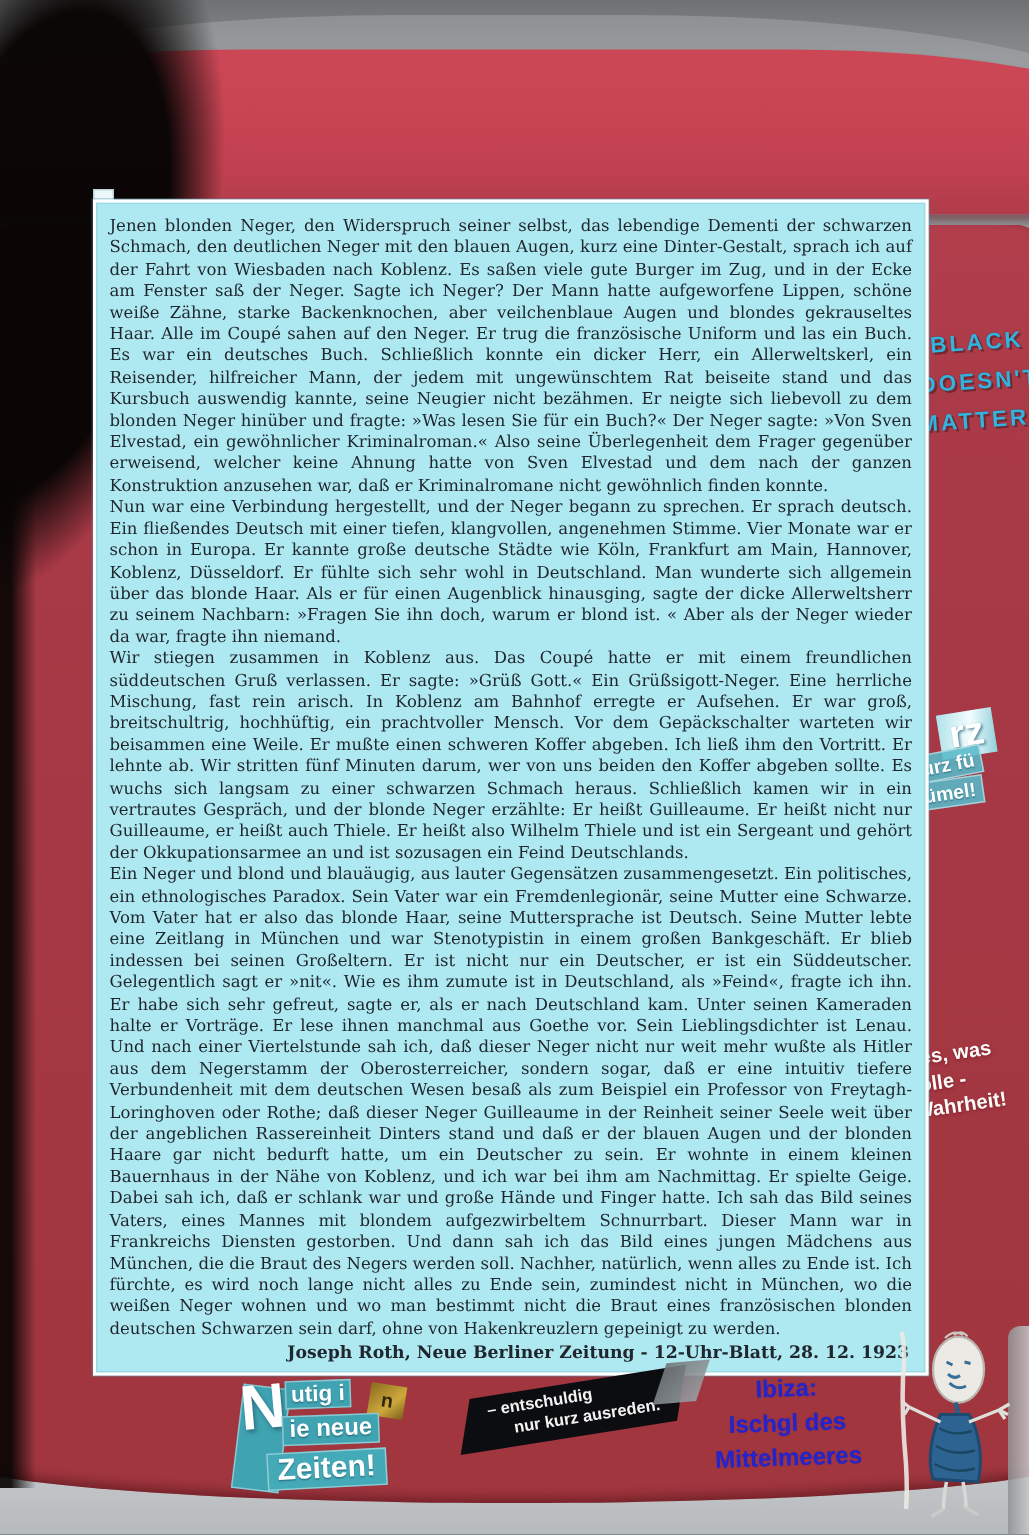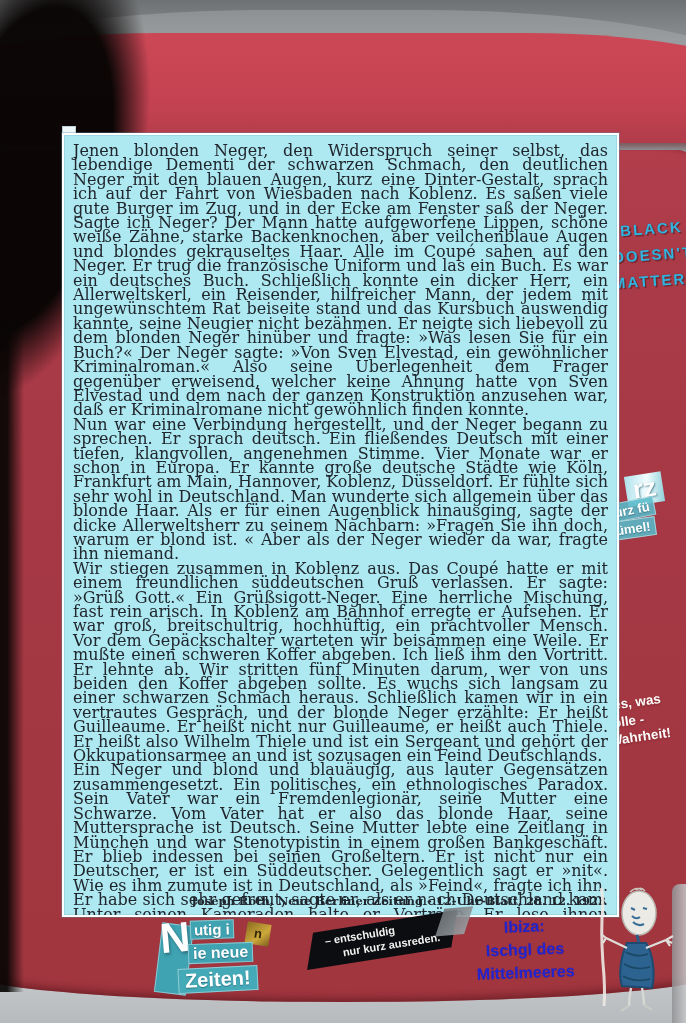--- a/index.html
+++ b/index.html
@@ -31,21 +31,21 @@
 
   
   .corner-tab{position:absolute;left:62px;top:126px;width:14px;height:9px;z-index:4;
               background:#eef8fa;border:1px solid #bcd4d9;box-sizing:border-box;}
   .textbox{position:absolute;left:62px;top:133px;width:557px;height:784px;z-index:5;
            background:#aee8f0;border:2px solid #ffffff;box-sizing:border-box;
            box-shadow:0 0 0 1px rgba(90,150,170,.35), inset 0 0 0 1px rgba(120,190,210,.35);
            padding:9px 9px 26px 9px;overflow:hidden;
            font-family:"DejaVu Serif","Liberation Serif",serif;color:#20262e;}
   .title{font-weight:bold;font-size:13px;letter-spacing:.3px;margin:1px 0 14px 0;}
-  .para{margin:0;font-size:16px;line-height:14.4px;text-align:justify;}
+  .para{margin:0;font-size:11px;line-height:14.4px;text-align:justify;}
   .attribution{position:absolute;right:11px;bottom:7px;font-weight:bold;font-size:11.5px;
                font-family:"DejaVu Serif","Liberation Serif",serif;}
 
   
   .bdm{position:absolute;left:613px;top:216px;width:80px;z-index:2;transform:rotate(-4deg);
        font-weight:bold;font-size:15px;letter-spacing:2px;color:#33b4df;line-height:26px;
        text-shadow:1.5px 1.5px 0 rgba(55,20,25,.45), 0 0 1px rgba(20,60,80,.6);}
   .bdm .l1{margin-left:9px;}
   .bdm .l3{margin-left:-2px;}
 

